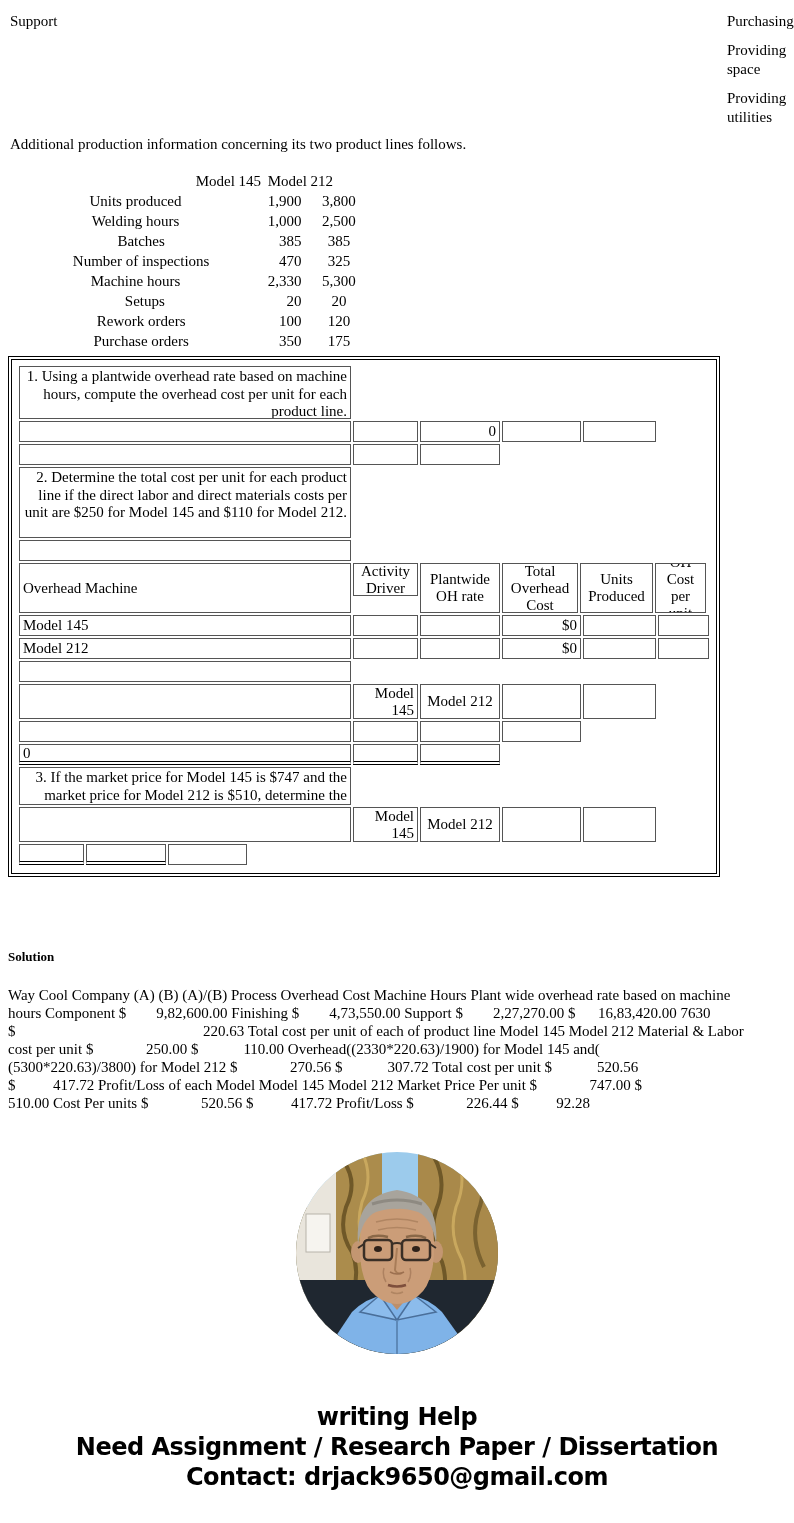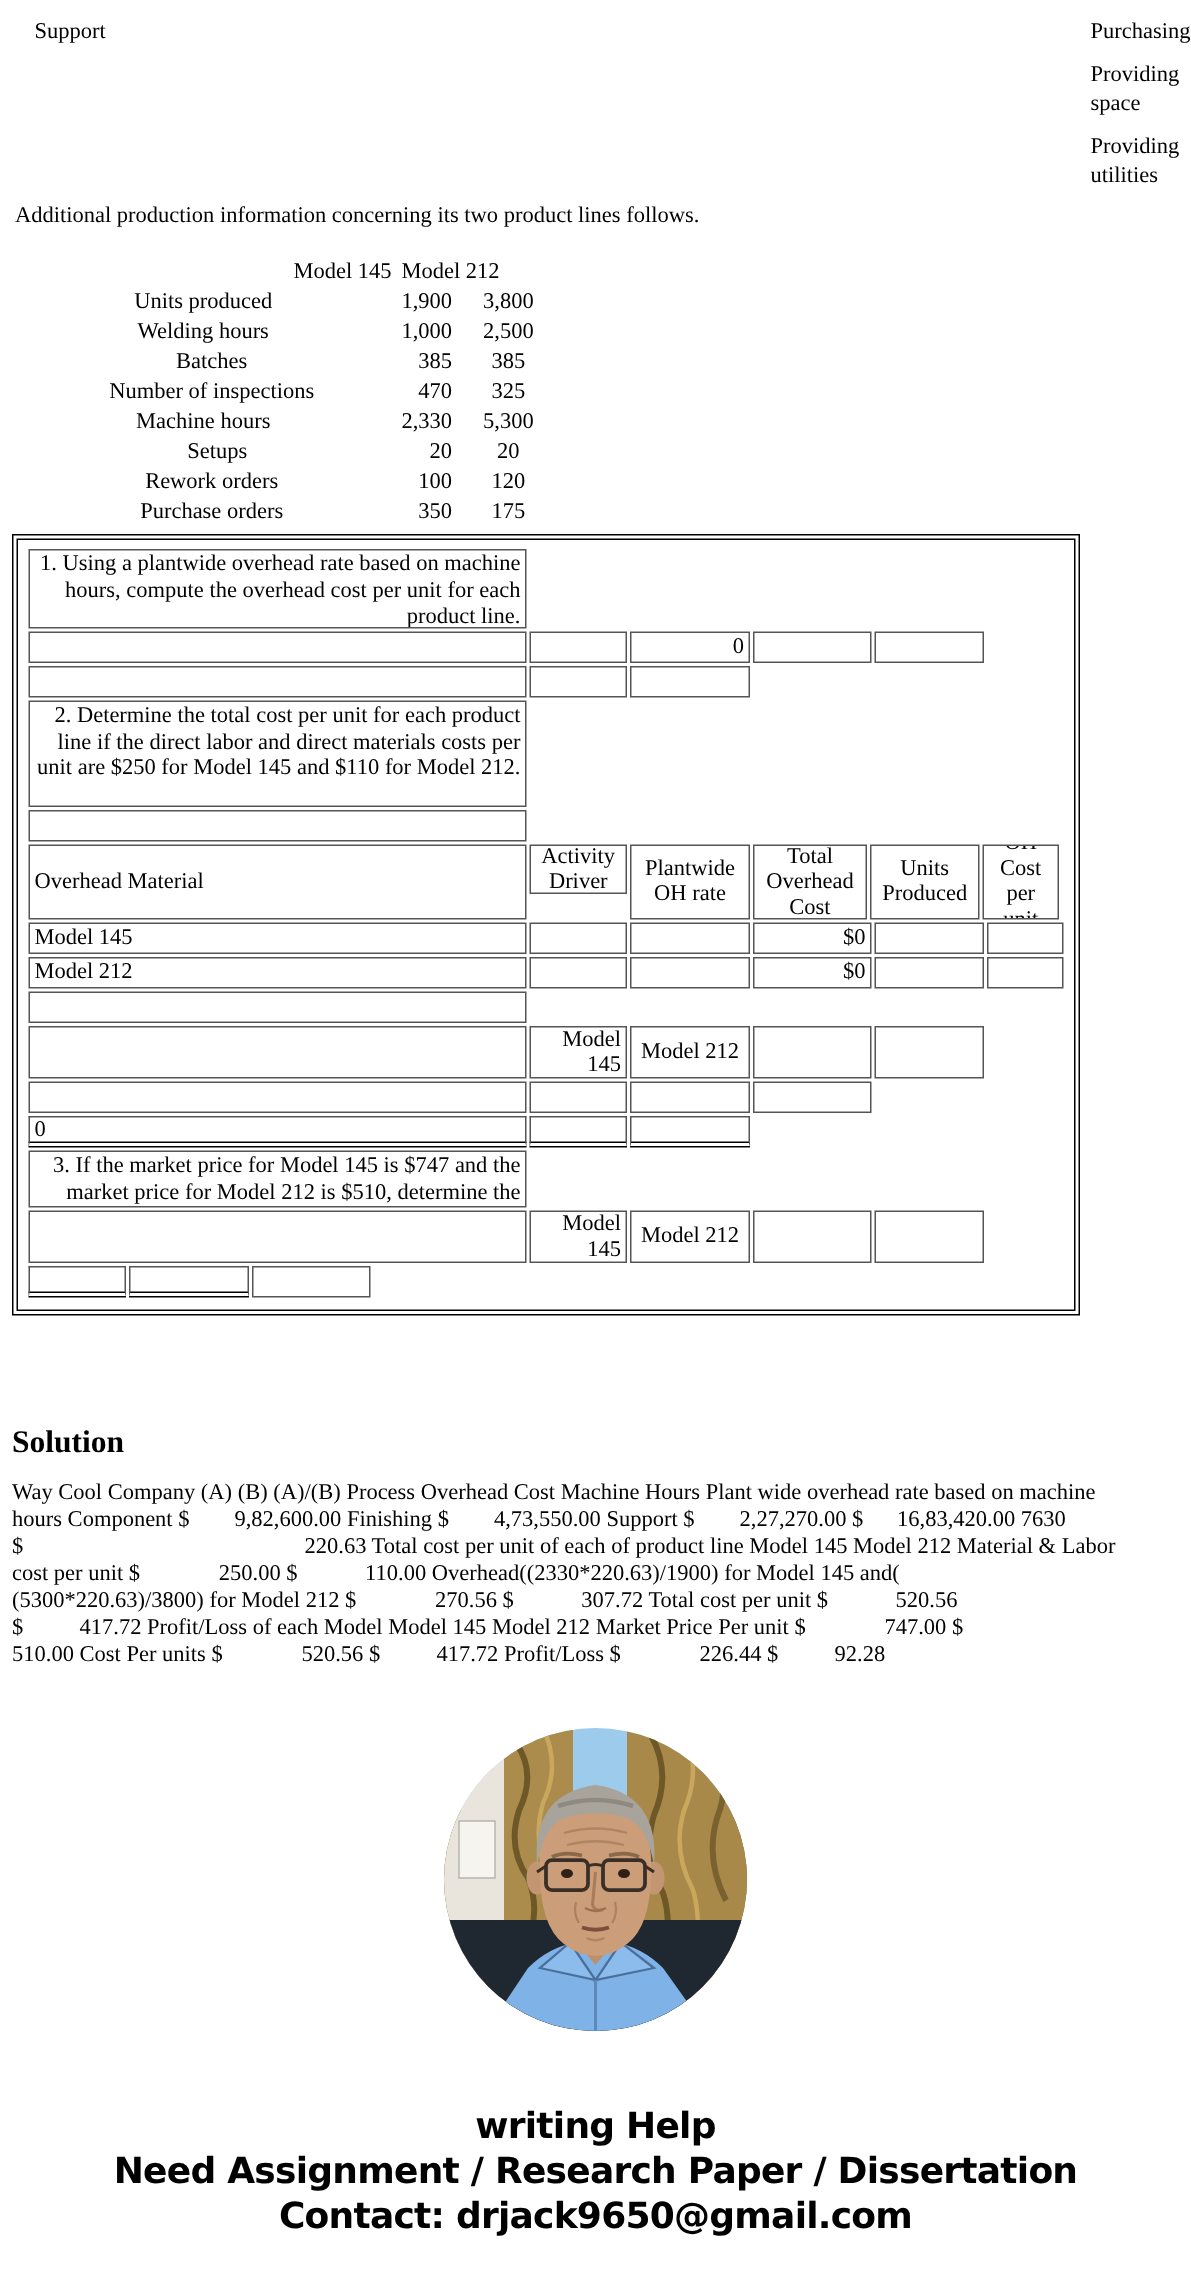--- a/index.html
+++ b/index.html
@@ -8,21 +8,21 @@
     width: 794px; height: 1523px;
     background: #ffffff; color: #000000;
     font-family: "Liberation Serif", serif;
     font-size: 15px;
     position: relative;
     overflow: hidden;
   }
   .abs { position: absolute; }
 
   
-  #top-left { left: 23px; top: 12px; line-height: 19px; }
+  #top-left { left: 10px; top: 12px; line-height: 19px; }
   #top-right { left: 727px; top: 12px; width: 70px; line-height: 19px; }
   #top-right .tr-item { margin-top: 10px; }
 
   #intro { left: 10px; top: 136px; }
 
   
   #production { left: 24px; top: 171px; line-height: 20px; text-align: center; }
   .prod-header { padding-left: 149px; }
   .prod-header span { display: inline-block; width: 72px; }
   .prod-row span { display: inline-block; vertical-align: top; }
@@ -45,21 +45,21 @@
     overflow: hidden;
     flex: 0 0 auto;
     text-align: right;
   }
   .ws-cell.right  { justify-content: flex-end; text-align: right; }
   .ws-cell.center { justify-content: center; text-align: center; }
   .ws-cell.q { display: block; line-height: 17.5px; padding: 1px 3px; }
   .ws-cell.dbl { border-bottom: 4px double #000; }
 
   
-  #solution-heading { left: 8px; top: 949px; font-size: 21px; font-weight: bold; }
+  #solution-heading { left: 8px; top: 949px; font-size: 13px; font-weight: bold; }
   #solution-text { left: 8px; top: 986px; width: 786px; }
   .sol-line { white-space: pre; line-height: 18px; overflow: hidden; }
 
   
   #photo { left: 296px; top: 1152px; width: 202px; height: 202px; }
 
   
   #footer {
     left: 0; top: 1402px; width: 794px;
     text-align: center;
@@ -118,21 +118,21 @@
             <div class="ws-cell" style="width: 65px; height: 21px;"></div>
             <div class="ws-cell" style="width: 80px; height: 21px;"></div>
           </div>
           <div class="ws-row">
             <div class="ws-cell q" style="width: 332px; height: 71px;">2. Determine the total cost per unit for each product line if the direct labor and direct materials costs per unit are $250 for Model 145 and $110 for Model 212.</div>
           </div>
           <div class="ws-row">
             <div class="ws-cell" style="width: 332px; height: 21px;"></div>
           </div>
           <div class="ws-row">
-            <div class="ws-cell" style="width: 332px; height: 50px;">Overhead Material</div>
+            <div class="ws-cell" style="width: 332px; height: 50px;">Overhead Machine</div>
             <div class="ws-cell center" style="width: 65px; height: 33px;">Activity Driver</div>
             <div class="ws-cell center" style="width: 80px; height: 50px;">Plantwide OH rate</div>
             <div class="ws-cell center" style="width: 76px; height: 50px;">Total Overhead Cost</div>
             <div class="ws-cell center" style="width: 73px; height: 50px;">Units Produced</div>
             <div class="ws-cell center" style="width: 51px; height: 50px;">OH Cost per unit</div>
           </div>
           <div class="ws-row">
             <div class="ws-cell" style="width: 332px; height: 21px;">Model 145</div>
             <div class="ws-cell" style="width: 65px; height: 21px;"></div>
             <div class="ws-cell" style="width: 80px; height: 21px;"></div>

